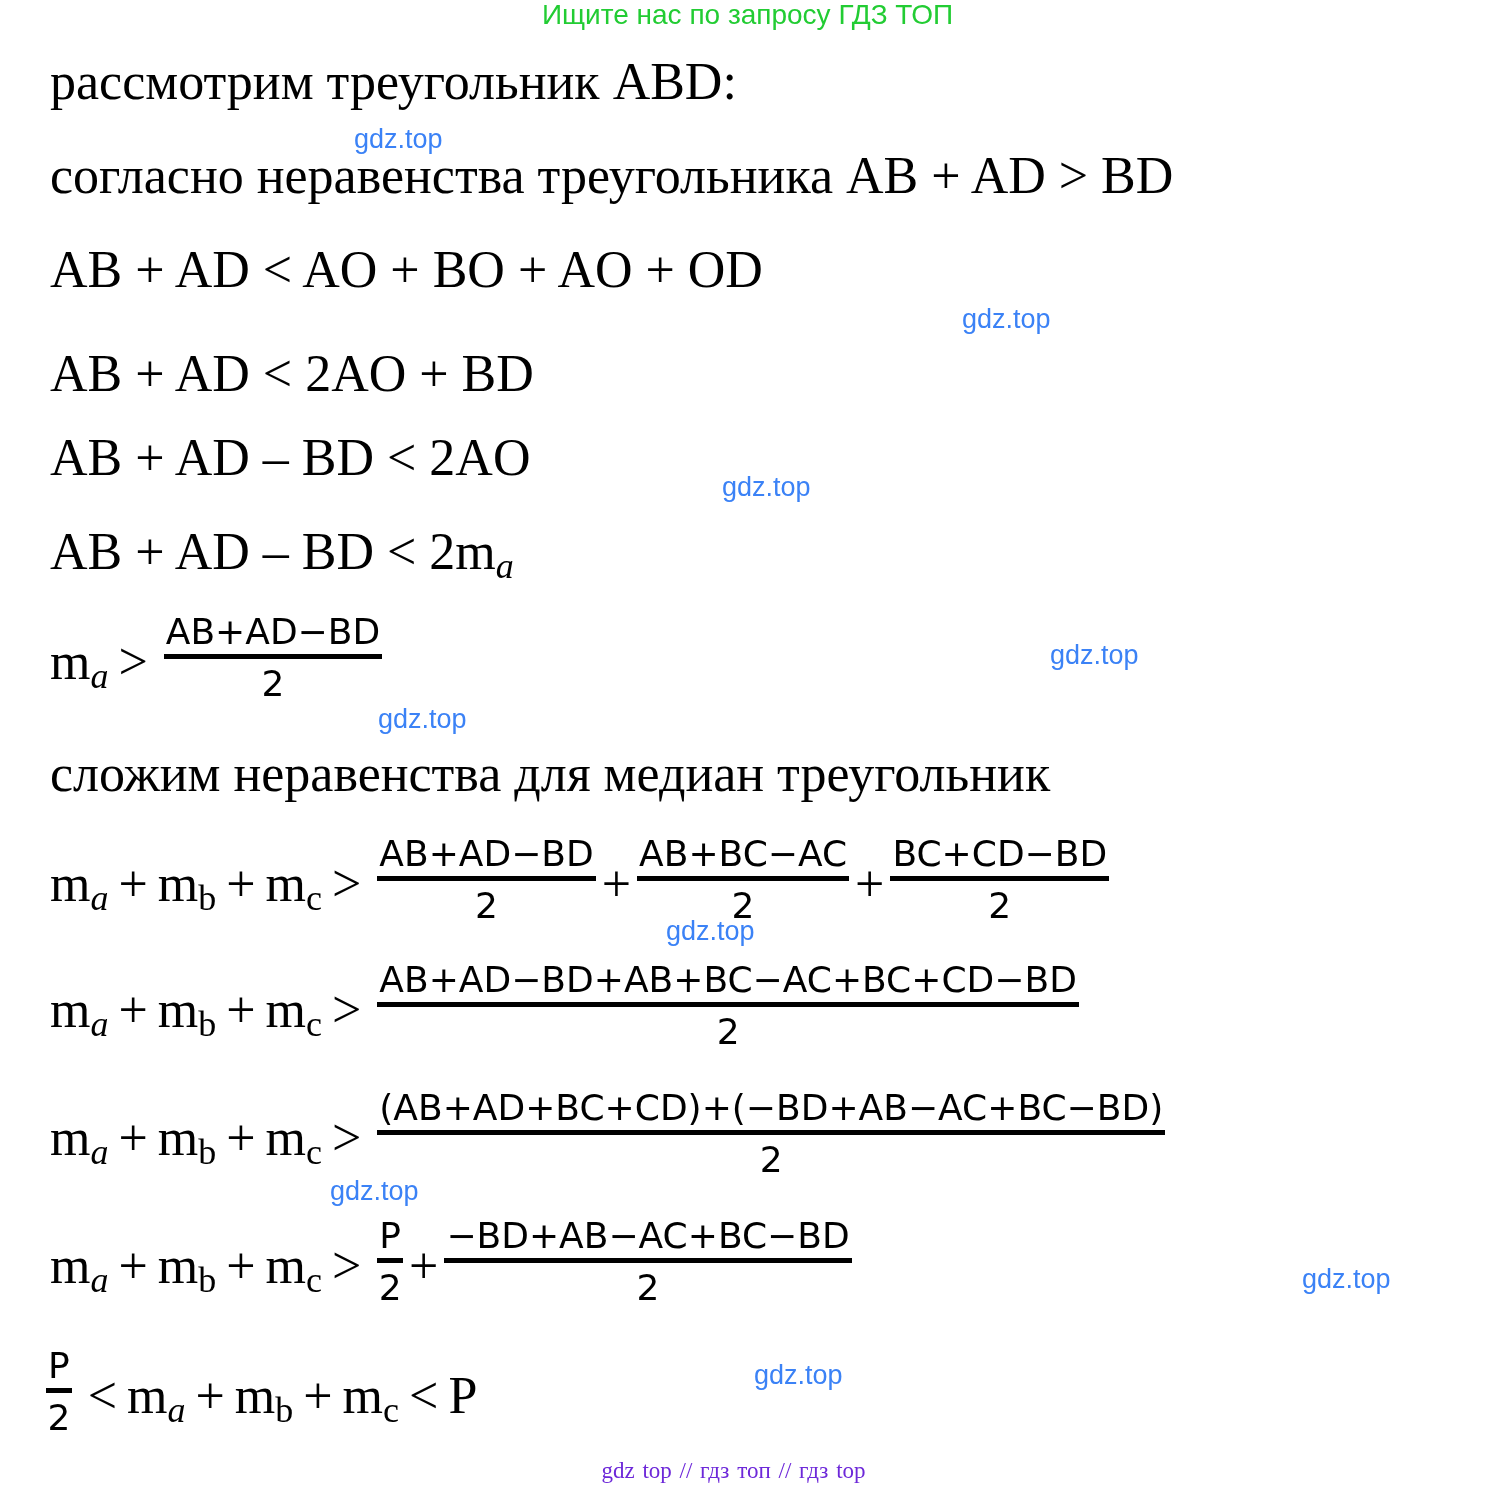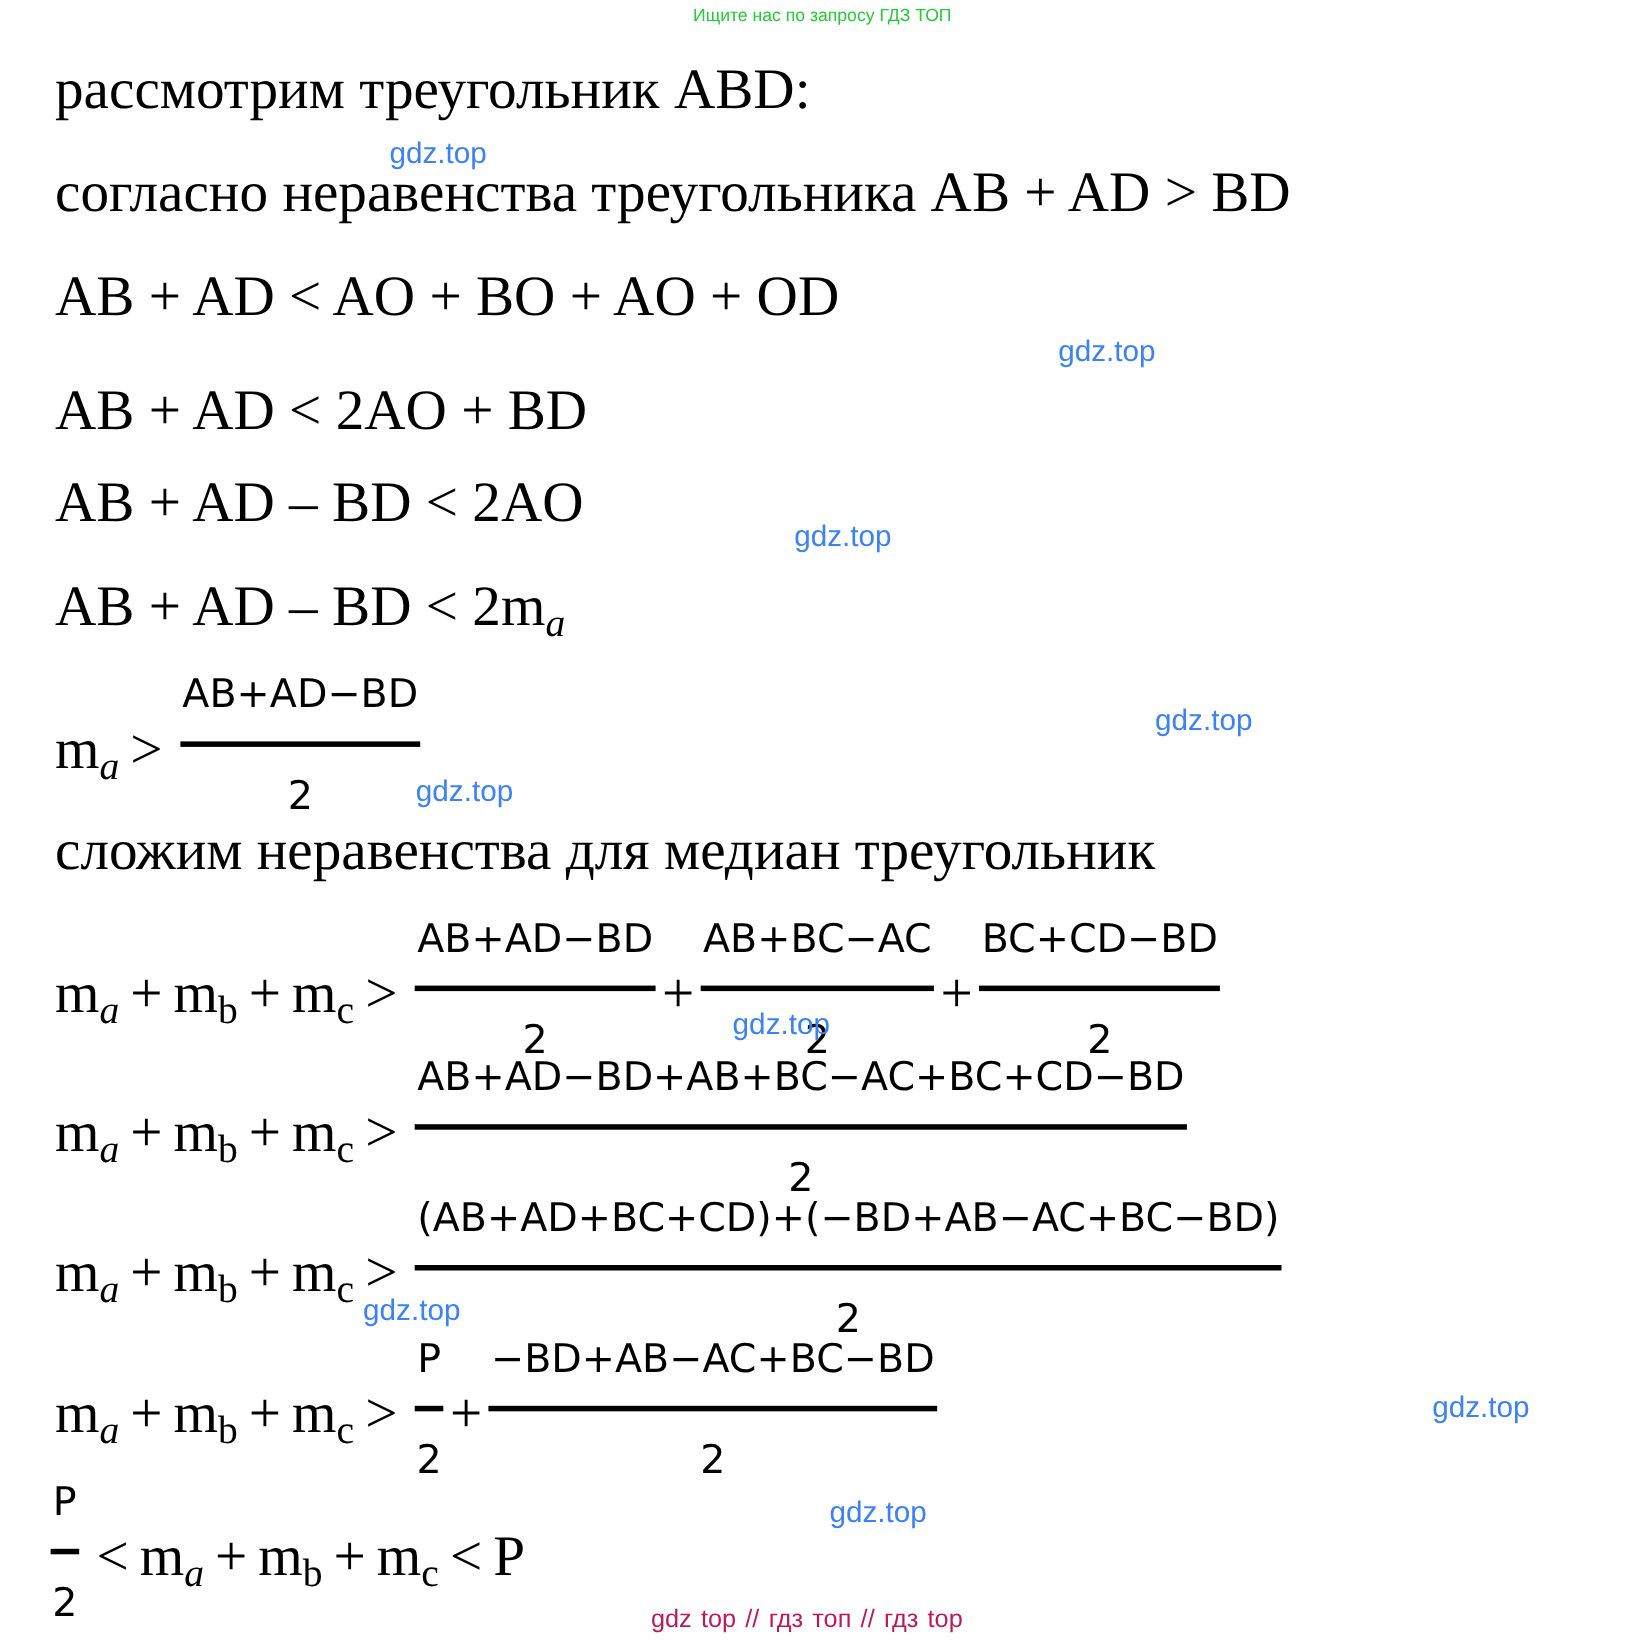--- a/index.html
+++ b/index.html
@@ -1,23 +1,23 @@
 <!DOCTYPE html>
 <html><head>
 <meta charset="utf-8">
 <style>
   html, body { margin:0; padding:0; background:#ffffff; }
   body { width:1495px; height:1491px; position:relative; overflow:hidden; color:#000; }
-  .top-banner { position:absolute; top:0; left:0; width:1495px; text-align:center; font-family:"Liberation Sans", sans-serif; font-size:16px; color:#22cc33; line-height:30px; }
-  .bottom-banner { position:absolute; top:1456px; left:0; width:1467px; text-align:center; font-family:Liberation Sans, sans-serif; font-size:23px; color:#be185d; line-height:30px; word-spacing:2px; }
+  .top-banner { position:absolute; top:0; left:0; width:1495px; text-align:center; font-family:"Liberation Sans", sans-serif; font-size:28px; color:#22cc33; line-height:30px; }
+  .bottom-banner { position:absolute; top:1456px; left:0; width:1467px; text-align:center; font-family:Liberation Serif, serif; font-size:23px; color:#6d28d9; line-height:30px; word-spacing:2px; }
   .wm { position:absolute; font-family:Liberation Sans, sans-serif; font-size:27px; color:#3b82f6; line-height:30px; }
   .line { position:absolute; left:50px; font-family:"Liberation Serif", serif; font-size:52px; line-height:60px; white-space:nowrap; display:flex; align-items:center; }
   .sub { font-style:italic; font-size:36px; position:relative; top:14px; }
   .subr { font-size:36px; position:relative; top:14px; }
-  .frac { display:inline-flex; flex-direction:column; align-items:center; margin:0 6px; font-family:"DejaVu Sans", sans-serif; position:relative; top:-2px;gap:20px; }
+  .frac { display:inline-flex; flex-direction:column; align-items:center; margin:0 6px; font-family:"DejaVu Sans", sans-serif; position:relative; top:-2px; }
   .frac .num { font-size:36px; line-height:44px; padding:0 2px; }
   .frac .bar { align-self:stretch; height:5px; background:#000; }
   .frac .den { font-size:36px; line-height:50px; }
   .op { margin:0 10px; }
 </style>
 </head>
 <body>
 
 <div class="top-banner">Ищите нас по запросу ГДЗ ТОП</div>
 

